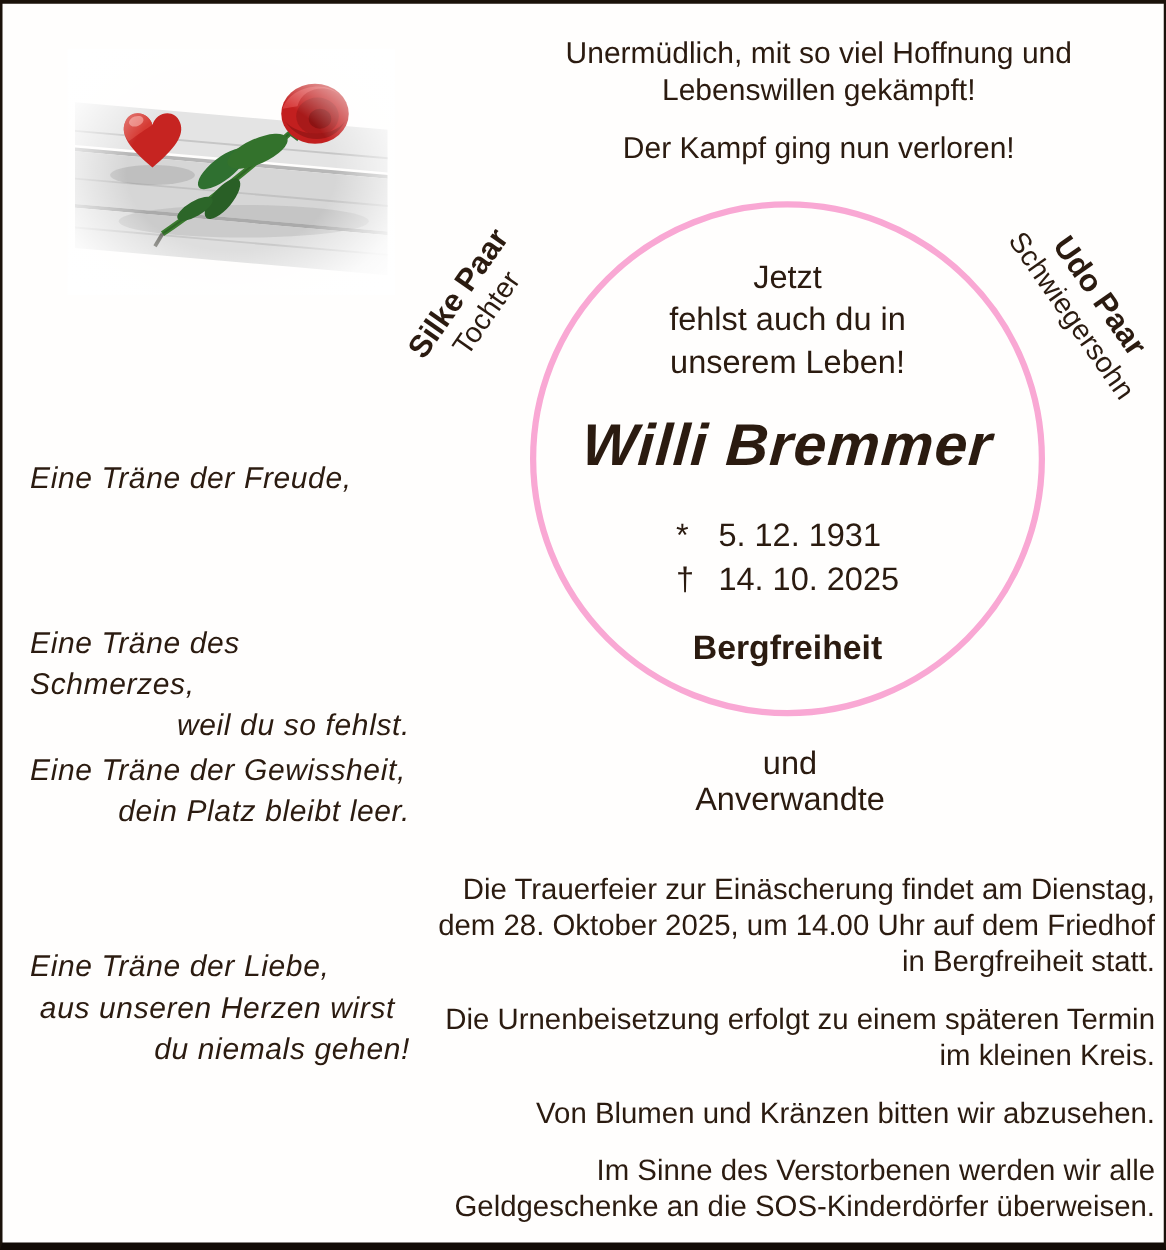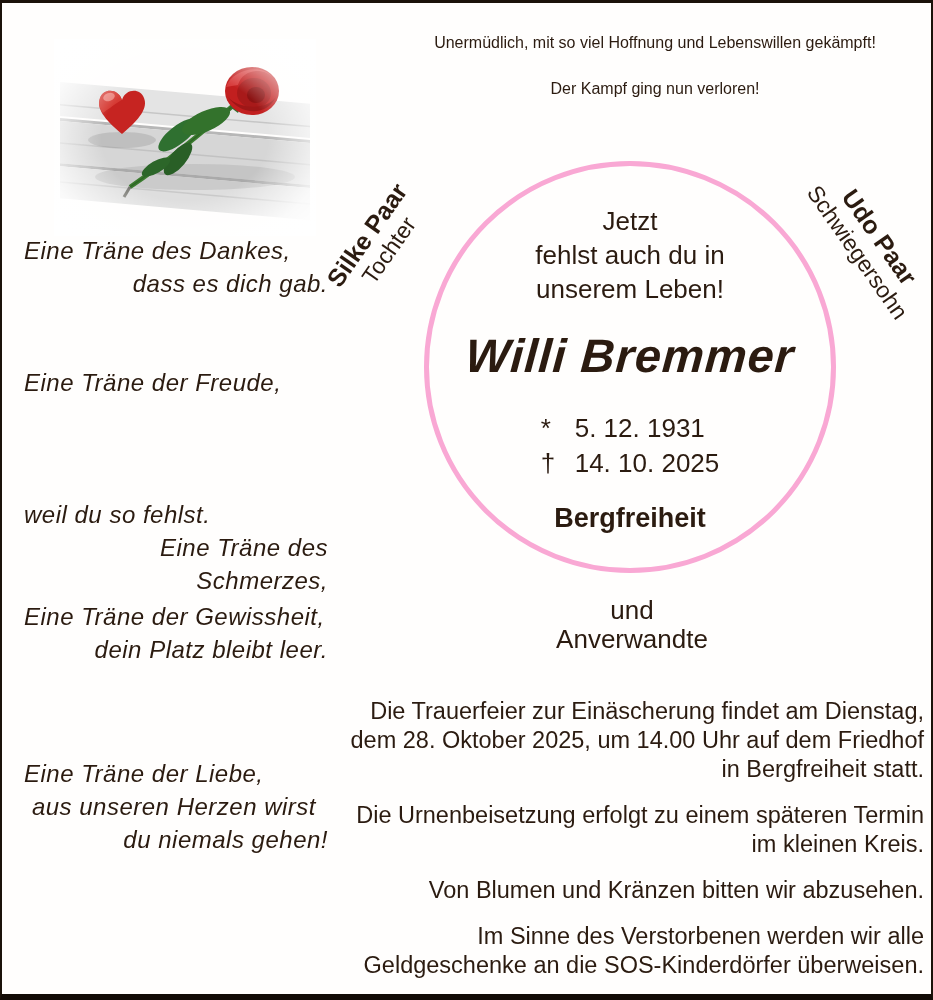--- a/index.html
+++ b/index.html
@@ -16,21 +16,21 @@
     border-top:3px solid #1b120a;
     border-left:2px solid #1b120a;
     border-right:2px solid #1b120a;
     border-bottom:6px solid #120b06;
     box-sizing:border-box;
     pointer-events:none;
   }
   
   .header{
     position:absolute;left:388px;top:28px;width:534px;
-    text-align:center;font-size:16px;line-height:30px;
+    text-align:center;font-size:24px;line-height:30px;
   }
   .header .gap{margin-top:16px;display:block;}
 
   
   .photo{position:absolute;left:60px;top:45px;width:250px;height:185px;}
   .photo svg{display:block;}
   .vignette{
     position:absolute;inset:-6px;
     background:radial-gradient(ellipse at 50% 50%, rgba(255,255,255,0) 45%, rgba(255,255,255,.85) 78%, #ffffff 95%);
     pointer-events:none;
@@ -135,30 +135,26 @@
     </svg>
     <div class="vignette"></div>
   </div>
 
   <div class="header">
     <span>Unermüdlich, mit so viel Hoffnung und</span>
     <span>Lebenswillen gekämpft!</span>
     <span class="gap">Der Kampf ging nun verloren!</span>
   </div>
 
-  <div class="stanza s1">
-    <span class="l">Eine Träne des Dankes,</span>
-    <span class="l">dass es dich gab.</span>
-  </div>
   <div class="stanza s2">
     <span class="l">Eine Träne der Freude,</span>
   </div>
   <div class="stanza s3">
+    <span class="l">Eine Träne des Schmerzes,</span>
     <span class="l">weil du so fehlst.</span>
-    <span class="l">Eine Träne des Schmerzes,</span>
   </div>
   <div class="stanza s4">
     <span class="l">Eine Träne der Gewissheit,</span>
     <span class="l">dein Platz bleibt leer.</span>
   </div>
   <div class="stanza s5">
     <span class="l">Eine Träne der Liebe,</span>
     <span class="l" style="text-align:right;padding-right:12px;">aus unseren Herzen wirst</span>
     <span class="l">du niemals gehen!</span>
   </div>

